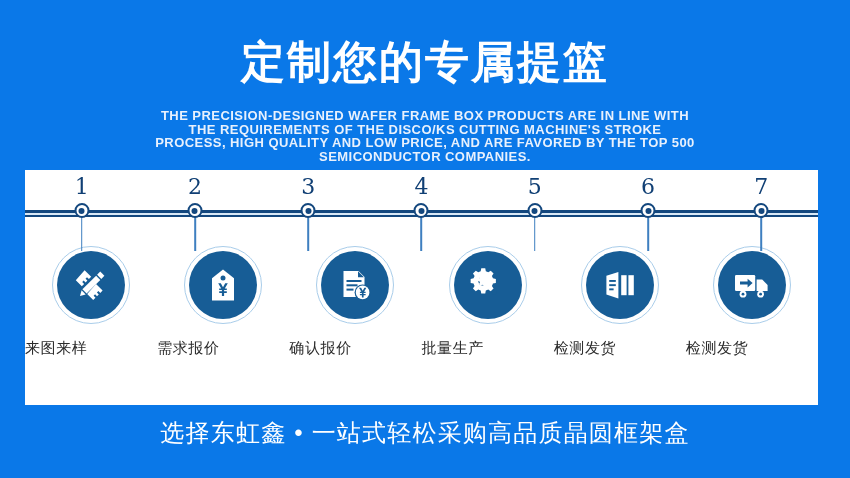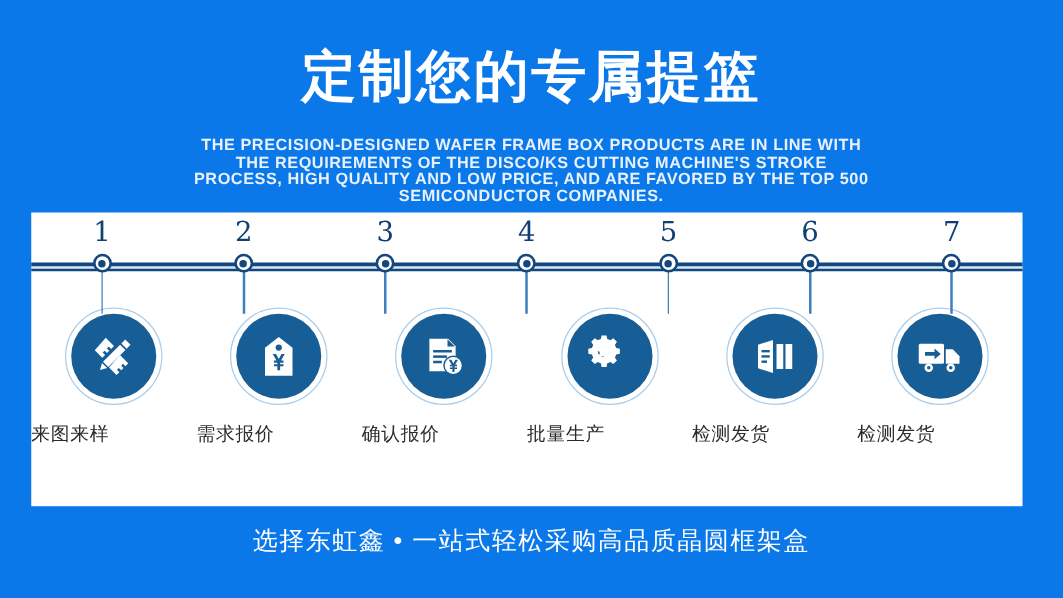--- a/index.html
+++ b/index.html
@@ -205,21 +205,21 @@
 
   
   .footer {
     position: absolute;
     left: 0;
     top: 418px;
     width: 850px;
     text-align: center;
   }
   .footer-text {
-    font-size: 20px;
+    font-size: 24px;
     line-height: 30px;
     color: #ffffff;
     letter-spacing: 1.2px;
     margin-top: 12px;
   }
 </style>
 </head>
 <body>
 
 <div class="banner">

